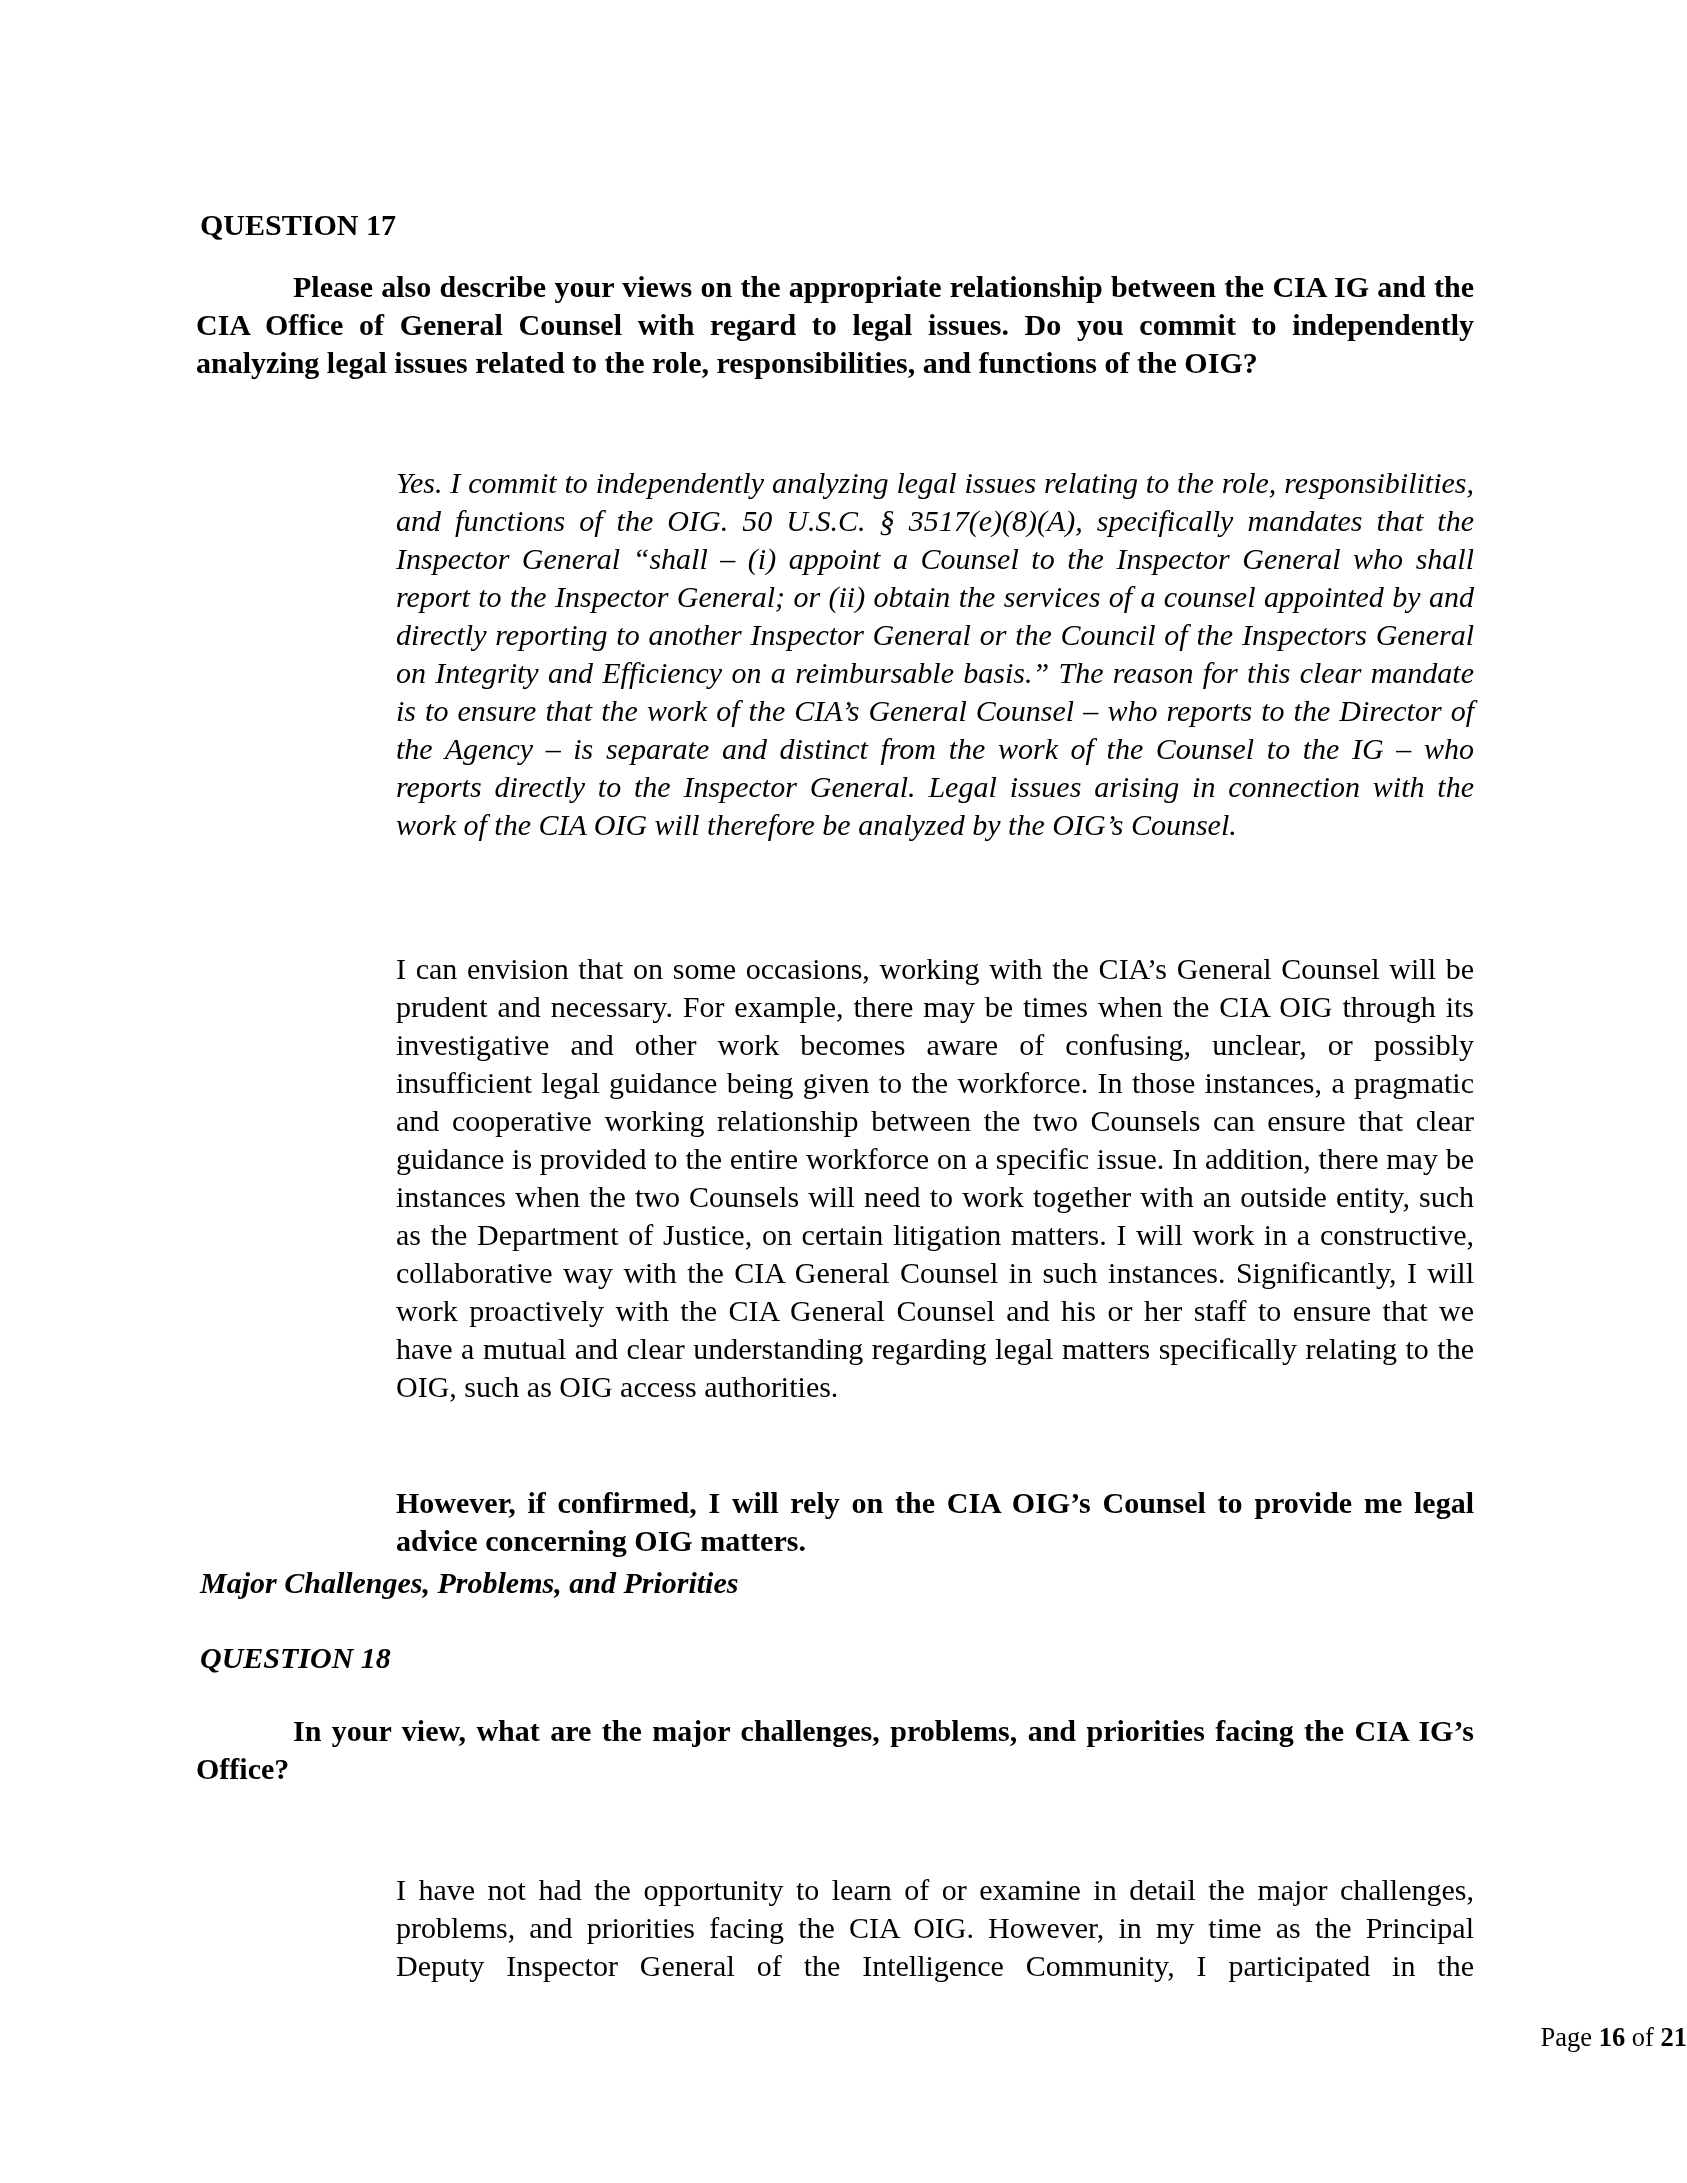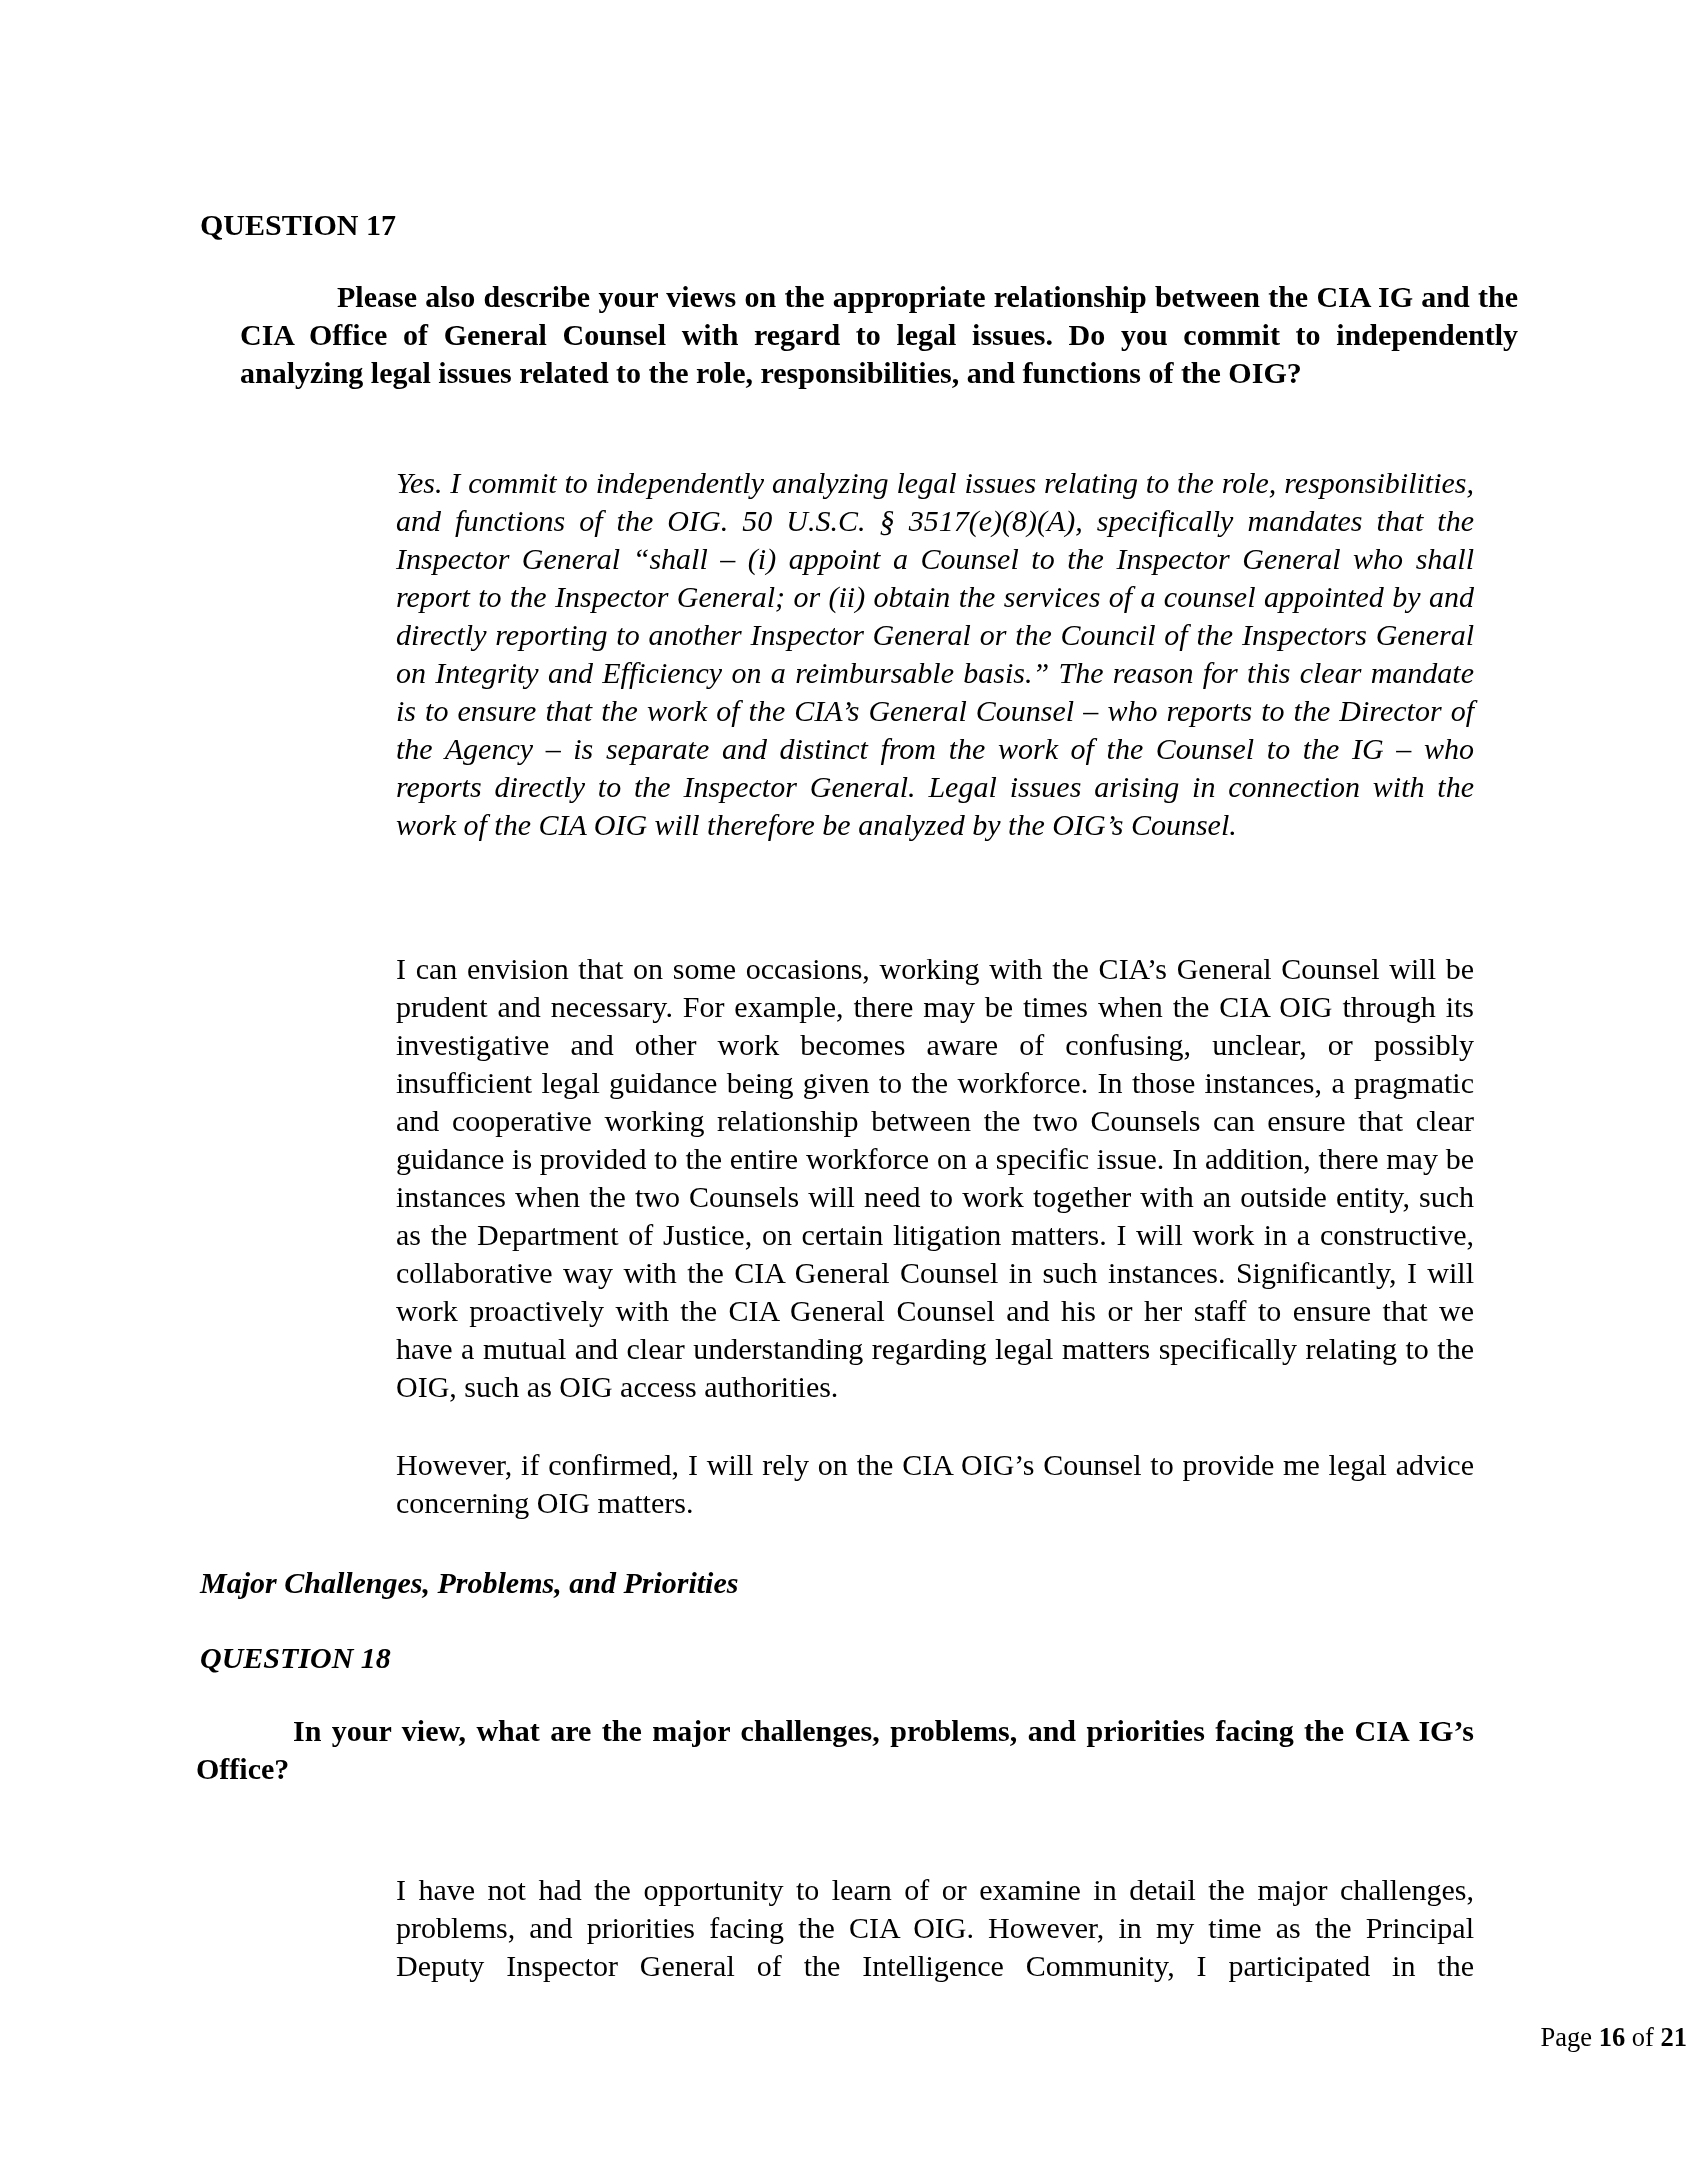--- a/index.html
+++ b/index.html
@@ -63,31 +63,31 @@
     }
     .footer b { font-weight: bold; }
   </style>
 </head>
 <body>
 
 <div class="page">
 
   <h2 class="heading" style="top:202px;">QUESTION 17</h2>
 
-  <p class="question" style="top:278px;margin-left:44px;">Please also describe your views on the appropriate relationship between the CIA IG and the CIA Office of General Counsel with regard to legal issues.  Do you commit to independently analyzing legal issues related to the role, responsibilities, and functions of the OIG?</p>
+  <p class="question" style="top:268px;">Please also describe your views on the appropriate relationship between the CIA IG and the CIA Office of General Counsel with regard to legal issues.  Do you commit to independently analyzing legal issues related to the role, responsibilities, and functions of the OIG?</p>
 
   <div class="answer" style="top:464px;font-style:italic;">
     <p>Yes.  I commit to independently analyzing legal issues relating to the role, responsibilities, and functions of the OIG.  50 U.S.C. § 3517(e)(8)(A), specifically mandates that the Inspector General “shall – (i) appoint a Counsel to the Inspector General who shall report to the Inspector General; or (ii) obtain the services of a counsel appointed by and directly reporting to another Inspector General or the Council of the Inspectors General on Integrity and Efficiency on a reimbursable basis.”  The reason for this clear mandate is to ensure that the work of the CIA’s General Counsel – who reports to the Director of the Agency – is separate and distinct from the work of the Counsel to the IG – who reports directly to the Inspector General. Legal issues arising in connection with the work of the CIA OIG will therefore be analyzed by the OIG’s Counsel.</p>
   </div>
 
   <div class="answer" style="top:950px;font-family:Liberation Serif, serif;">
     <p>I can envision that on some occasions, working with the CIA’s General Counsel will be prudent and necessary. For example, there may be times when the CIA OIG through its investigative and other work becomes aware of confusing, unclear, or possibly insufficient legal guidance being given to the workforce.  In those instances, a pragmatic and cooperative working relationship between the two Counsels can ensure that clear guidance is provided to the entire workforce on a specific issue. In addition, there may be instances when the two Counsels will need to work together with an outside entity, such as the Department of Justice, on certain litigation matters. I will work in a constructive, collaborative way with the CIA General Counsel in such instances.  Significantly, I will work proactively with the CIA General Counsel and his or her staff to ensure that we have a mutual and clear understanding regarding legal matters specifically relating to the OIG, such as OIG access authorities.</p>
   </div>
 
-  <div class="answer" style="top:1446px;">
+  <div class="answer" style="top:1484px;font-weight:bold;">
     <p>However, if confirmed, I will rely on the CIA OIG’s Counsel to provide me legal advice concerning OIG matters.</p>
   </div>
 
   <h3 class="heading italic-bold" style="top:1560px;font-style:italic;">Major Challenges, Problems, and Priorities</h3>
 
   <h2 class="heading" style="top:1635px;font-style:italic;">QUESTION 18</h2>
 
   <p class="question" style="top:1712px;">In your view, what are the major challenges, problems, and priorities facing the CIA IG’s Office?</p>
 
   <div class="answer" style="top:1835px;margin-top:36px;">

